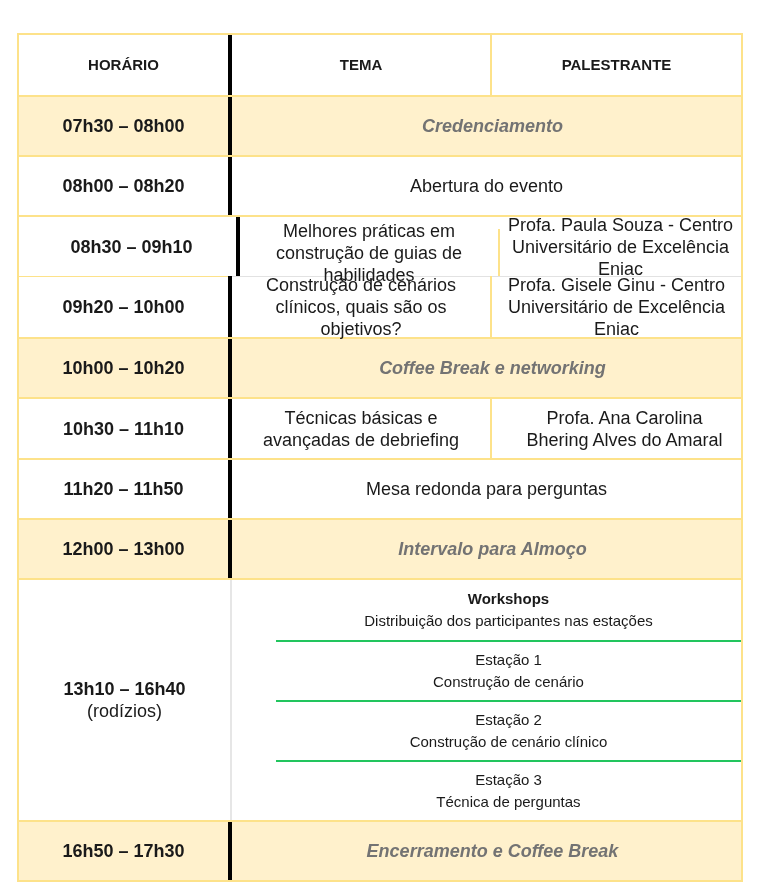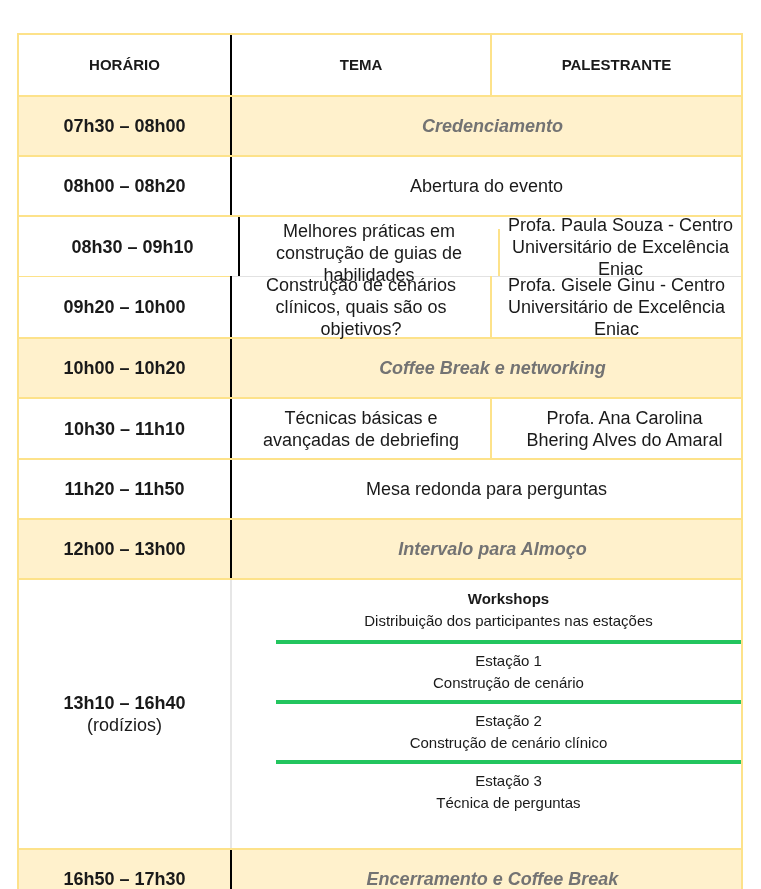--- a/index.html
+++ b/index.html
@@ -2,32 +2,32 @@
 <html><head>
 <meta charset="utf-8">
 <style>
   html, body { margin: 0; padding: 0; background: #ffffff; }
   body { width: 761px; height: 889px; position: relative; font-family: "Liberation Sans", "DejaVu Sans", sans-serif; color: #1a1a1a; }
   .tbl { position: absolute; left: 17px; top: 33px; width: 726px; border: 2px solid #fde28a; box-sizing: border-box; }
   .row { display: flex; box-sizing: border-box; border-top: 2px solid #fde28a; }
   .row.first { border-top: none; }
   .row.hl { background: #fff1cc; }
   .cell { display: flex; flex-direction: column; align-items: center; justify-content: center; text-align: center; box-sizing: border-box; font-size: 18px; line-height: 22px; }
-  .c1 { width: 213px; border-right: 2px solid #000000; font-weight: bold; }
+  .c1 { width: 213px; border-right: 4px solid #000000; font-weight: bold; }
   .c2 { width: 260px; border-right: 2px solid #fde28a; }
   .c3 { flex: 1; }
   .c23 { flex: 1; }
   .hdr .cell { font-weight: bold; font-size: 15px; }
   .h60 { height: 60px; }
   .h61 { height: 61px; }
   .break { color: #737373; font-style: italic; font-weight: bold; padding-left: 12px; }
   .ws { display: flex; }
-  .ws .c1 { border-right: 2px solid #e6e6e6; height: 268px; }
+  .ws .c1 { border-right: 2px solid #e6e6e6; height: 240px; }
   .ws-right { flex: 1; display: flex; flex-direction: column; margin-left: 44px; }
-  .ws-cell { height: 60px; box-sizing: border-box; border-top: 4px solid #22c55e; display: flex; flex-direction: column; align-items: center; justify-content: center; text-align: center; font-size: 15px; line-height: 22px; }
+  .ws-cell { height: 60px; box-sizing: border-box; border-top: 2px solid #22c55e; display: flex; flex-direction: column; align-items: center; justify-content: center; text-align: center; font-size: 15px; line-height: 22px; }
   .ws-cell.first { border-top: none; }
   .bold { font-weight: bold; }
   .sub { font-weight: normal; }
 </style>
 </head>
 <body>
 
 <div class="tbl">
 
   <div class="row first hdr h60">

